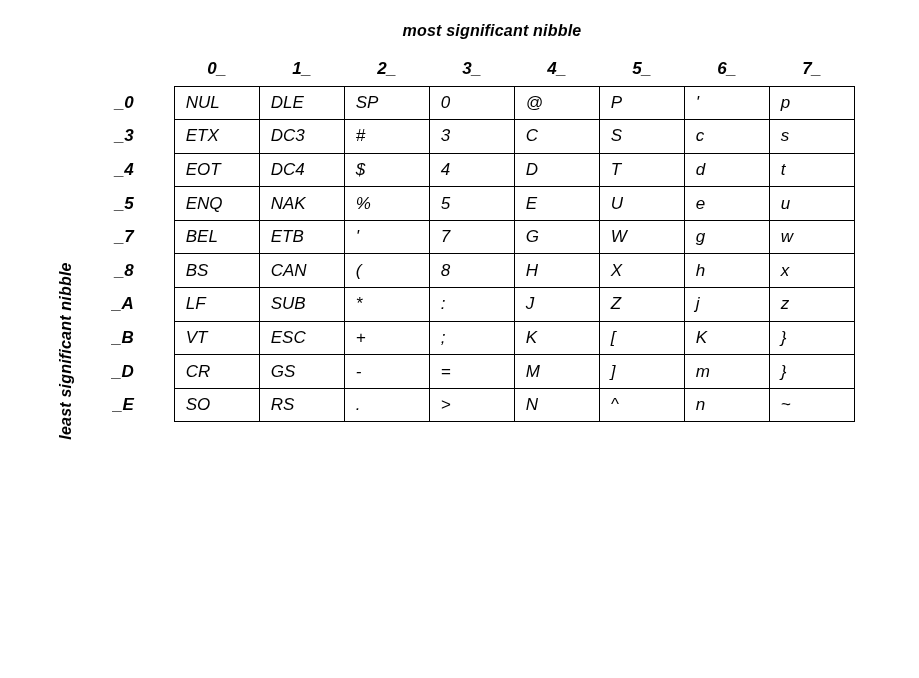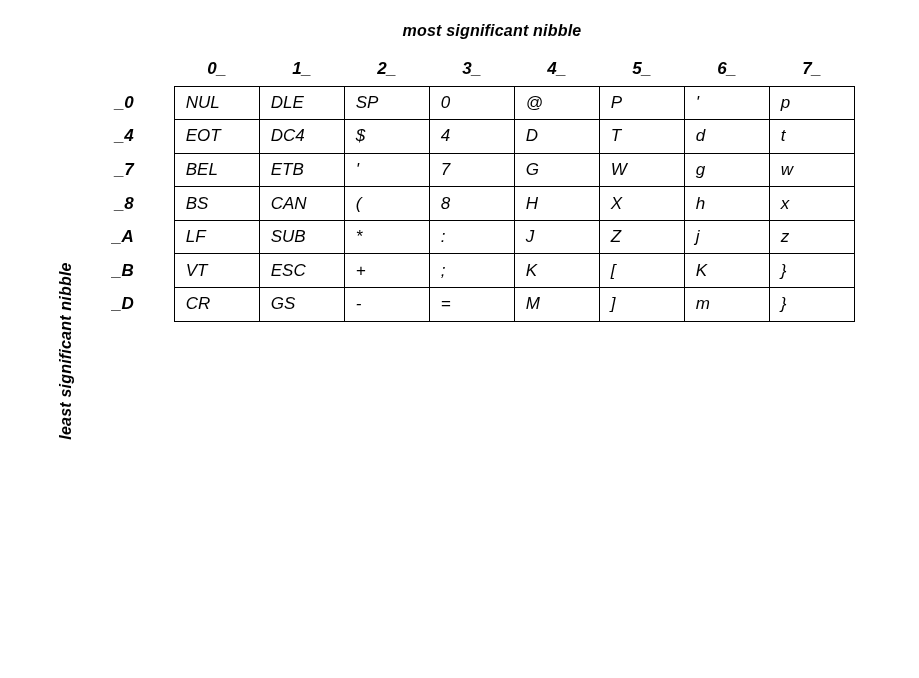--- a/index.html
+++ b/index.html
@@ -105,31 +105,53 @@
           <td>NUL</td>
           <td>DLE</td>
           <td>SP</td>
           <td>0</td>
           <td>@</td>
           <td>P</td>
           <td>'</td>
           <td>p</td>
         </tr>
         <tr>
+          <th>_3</th>
+          <td>ETX</td>
+          <td>DC3</td>
+          <td>#</td>
+          <td>3</td>
+          <td>C</td>
+          <td>S</td>
+          <td>c</td>
+          <td>s</td>
+        </tr>
+        <tr>
           <th>_4</th>
           <td>EOT</td>
           <td>DC4</td>
           <td>$</td>
           <td>4</td>
           <td>D</td>
           <td>T</td>
           <td>d</td>
           <td>t</td>
         </tr>
         <tr>
+          <th>_5</th>
+          <td>ENQ</td>
+          <td>NAK</td>
+          <td>%</td>
+          <td>5</td>
+          <td>E</td>
+          <td>U</td>
+          <td>e</td>
+          <td>u</td>
+        </tr>
+        <tr>
           <th>_7</th>
           <td>BEL</td>
           <td>ETB</td>
           <td>'</td>
           <td>7</td>
           <td>G</td>
           <td>W</td>
           <td>g</td>
           <td>w</td>
         </tr>
@@ -170,15 +192,26 @@
           <th>_D</th>
           <td>CR</td>
           <td>GS</td>
           <td>-</td>
           <td>=</td>
           <td>M</td>
           <td>]</td>
           <td>m</td>
           <td>}</td>
         </tr>
+        <tr>
+          <th>_E</th>
+          <td>SO</td>
+          <td>RS</td>
+          <td>.</td>
+          <td>&gt;</td>
+          <td>N</td>
+          <td>^</td>
+          <td>n</td>
+          <td>~</td>
+        </tr>
       </tbody>
   </table>
 </div>
 
 </body></html>

